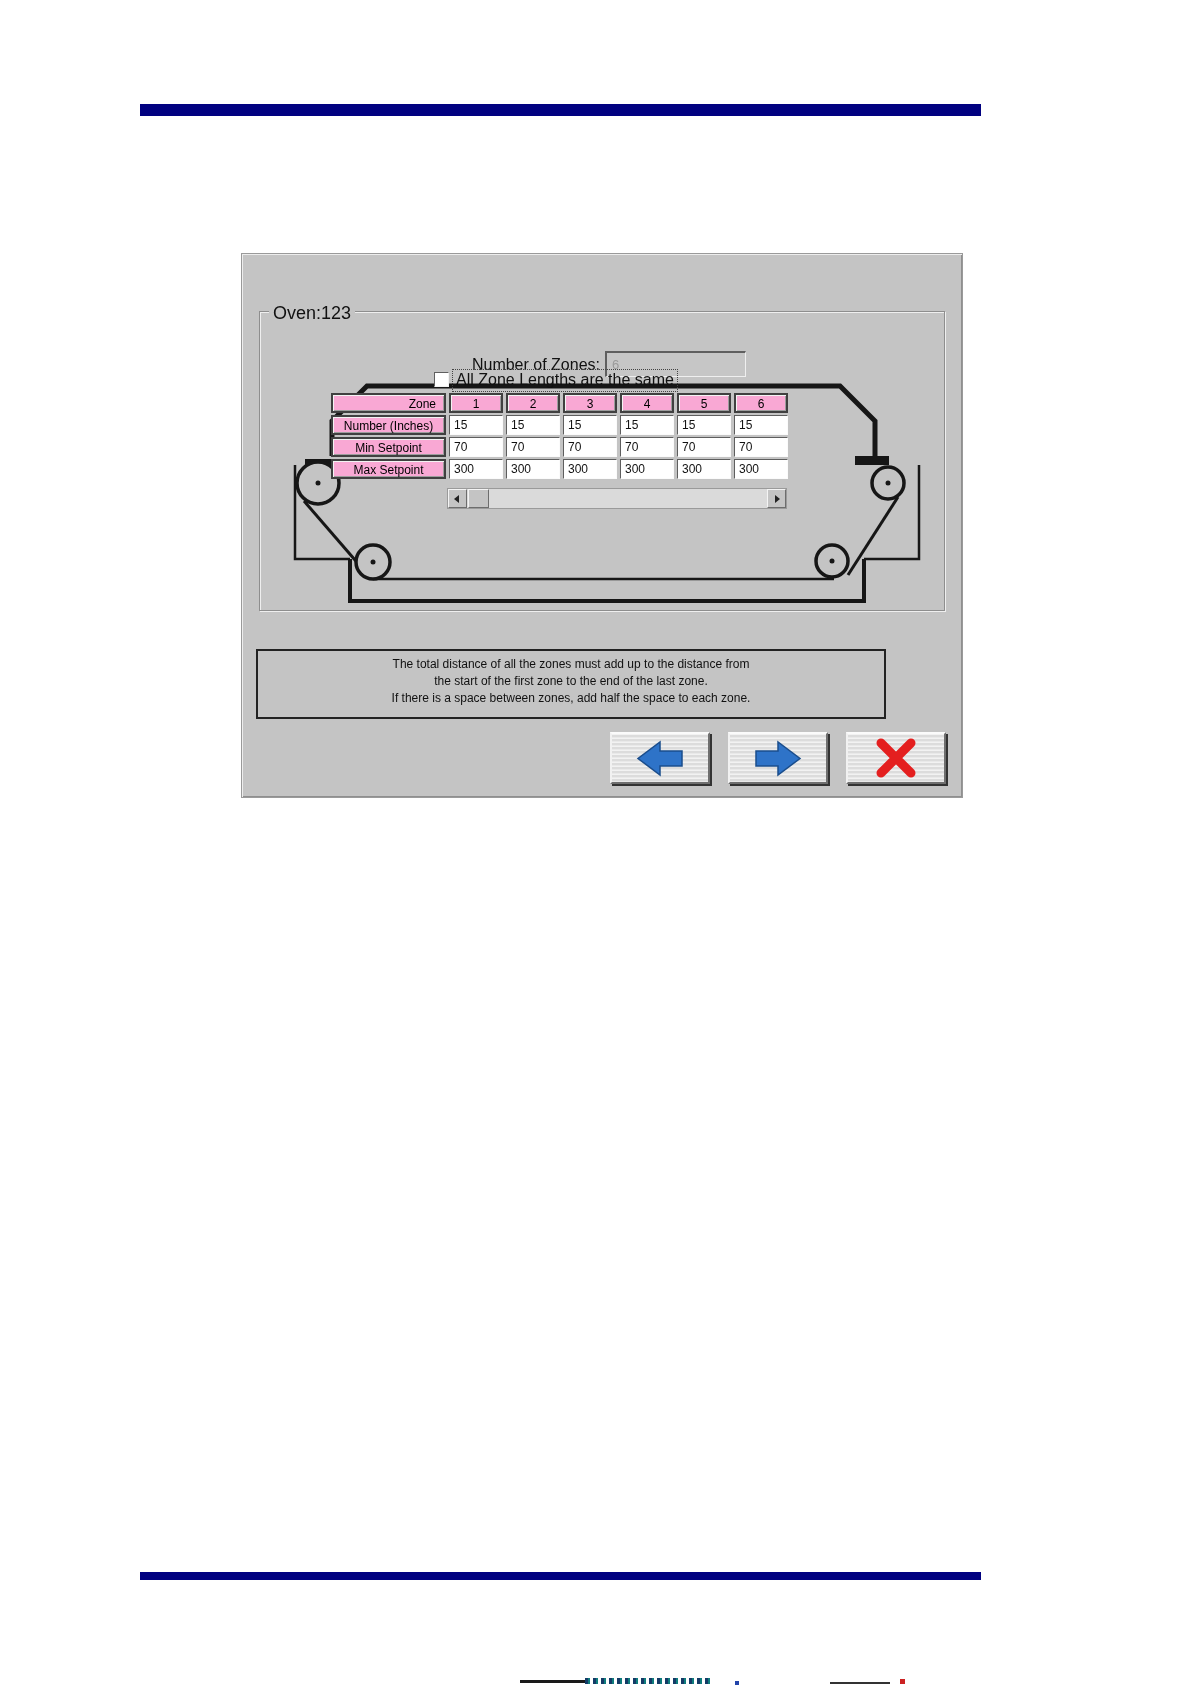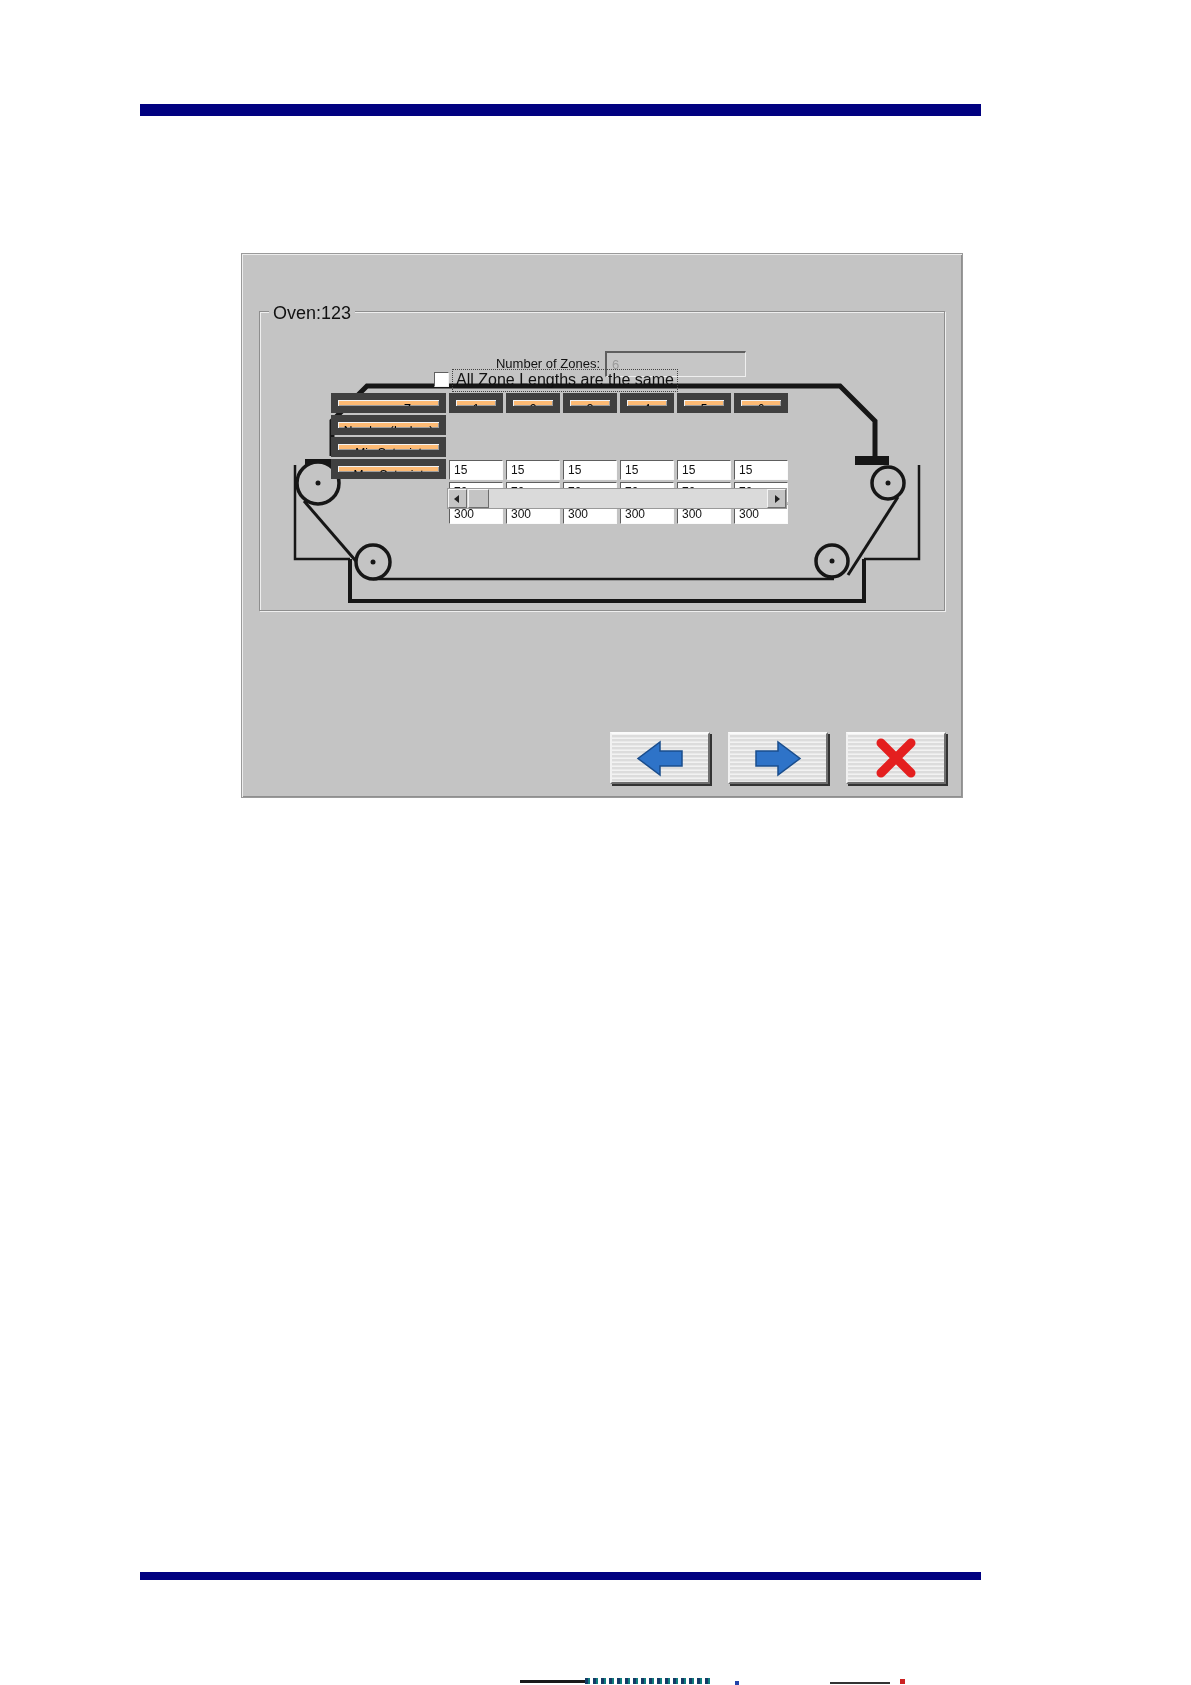--- a/index.html
+++ b/index.html
@@ -16,45 +16,45 @@
   .dlg-title{position:absolute;left:0;right:0;top:30px;text-align:center;
              font-size:15px;font-weight:bold;color:#0a0a0a;letter-spacing:.1px;}
 
   
   .groupbox{position:absolute;left:17px;top:57px;width:684px;height:298px;
             border:1px solid #8e8e8e;box-shadow:inset 1px 1px 0 #efefef,1px 1px 0 #efefef;}
   .gb-legend{position:absolute;top:-9px;left:9px;background:#c4c4c4;padding:0 4px;
              font-size:18px;color:#111;}
 
   .nz-label{position:absolute;left:160px;top:44px;width:180px;text-align:right;
-            font-size:13px;color:#111;}
+            font-size:16px;color:#111;}
   .nz-field{position:absolute;left:345px;top:39px;width:141px;height:26px;background:#c6c6c6;
             border-top:2px solid #5f5f5f;border-left:2px solid #5f5f5f;
             border-bottom:1px solid #efefef;border-right:1px solid #efefef;
             font-size:13px;color:#9a9a9a;line-height:24px;padding-left:5px;box-sizing:border-box;}
 
   .oven-svg{position:absolute;left:22px;top:67px;width:655px;height:232px;}
 
   
   .cb-box{position:absolute;left:174px;top:60px;width:13px;height:13px;background:#ffffff;
           border-top:1px solid #5f5f5f;border-left:1px solid #5f5f5f;
           border-bottom:1px solid #f2f2f2;border-right:1px solid #f2f2f2;}
   .cb-label{position:absolute;left:192px;top:57px;font-size:16px;color:#111;
             border:1px dotted #444;padding:1px 3px 2px 3px;background:transparent;}
 
   
   .ztable{position:absolute;left:71px;top:81px;display:grid;
           grid-template-columns:115px repeat(6,54px);grid-auto-rows:20px;gap:2px 3px;}
   .zcell{font-size:12px;line-height:20px;height:20px;overflow:hidden;white-space:nowrap;}
-  .zhead{background:#fdba74;text-align:center;border:7px solid #404040;box-sizing:border-box;
+  .zhead{background:#f9a8d4;text-align:center;border:2px solid #404040;box-sizing:border-box;
          box-shadow:inset 1px 1px 0 #f3f3f3, inset -1px -1px 0 #9d9d9d;line-height:18px;}
   .zcorner{text-align:right;padding-right:8px;}
   .zval{background:#ffffff;color:#111;text-align:left;padding-left:4px;box-sizing:border-box;
         border-top:1px solid #5e5e5e;border-left:1px solid #5e5e5e;
-        border-bottom:1px solid #fbfbfb;border-right:1px solid #fbfbfb;line-height:18px;margin-top:45px;}
+        border-bottom:1px solid #fbfbfb;border-right:1px solid #fbfbfb;line-height:18px;}
 
   
   .sbar{position:absolute;left:187px;top:176px;width:340px;height:21px;background:#dadada;
         border:1px solid #9a9a9a;box-sizing:border-box;}
   .sb-btn{position:absolute;top:0;width:19px;height:19px;background:#c4c4c4;
           border-top:1px solid #f4f4f4;border-left:1px solid #f4f4f4;
           border-bottom:1px solid #6d6d6d;border-right:1px solid #6d6d6d;box-sizing:border-box;}
   .sb-btn.left{left:0;}
   .sb-btn.right{right:0;}
   .sb-thumb{position:absolute;left:20px;top:0;width:21px;height:19px;background:#c4c4c4;
@@ -161,20 +161,25 @@
         <div class="sb-btn left">
           <div class="tri l"></div>
         </div>
         <div class="sb-thumb"></div>
         <div class="sb-btn right">
           <div class="tri r"></div>
         </div>
       </div>
     </div>
 
+    <div class="notebox">
+      <div class="noteline">The total distance of all the zones must add up to the distance from</div>
+      <div class="noteline">the start of the first zone to the end of the last zone.</div>
+      <div class="noteline">If there is a space between zones, add half the space to each zone.</div>
+    </div>
 
     <button class="navbtn back">
       <svg width="50" height="37" viewBox="0 0 50 37">
         <polygon points="47,11 25,11 25,2 3,18.5 25,35 25,26 47,26" fill="#2e73c8" stroke="#1a4d8c" stroke-width="1.5"></polygon>
       </svg>
     </button>
     <button class="navbtn next">
       <svg width="50" height="37" viewBox="0 0 50 37">
         <polygon points="3,11 25,11 25,2 47,18.5 25,35 25,26 3,26" fill="#2e73c8" stroke="#1a4d8c" stroke-width="1.5"></polygon>
       </svg>

